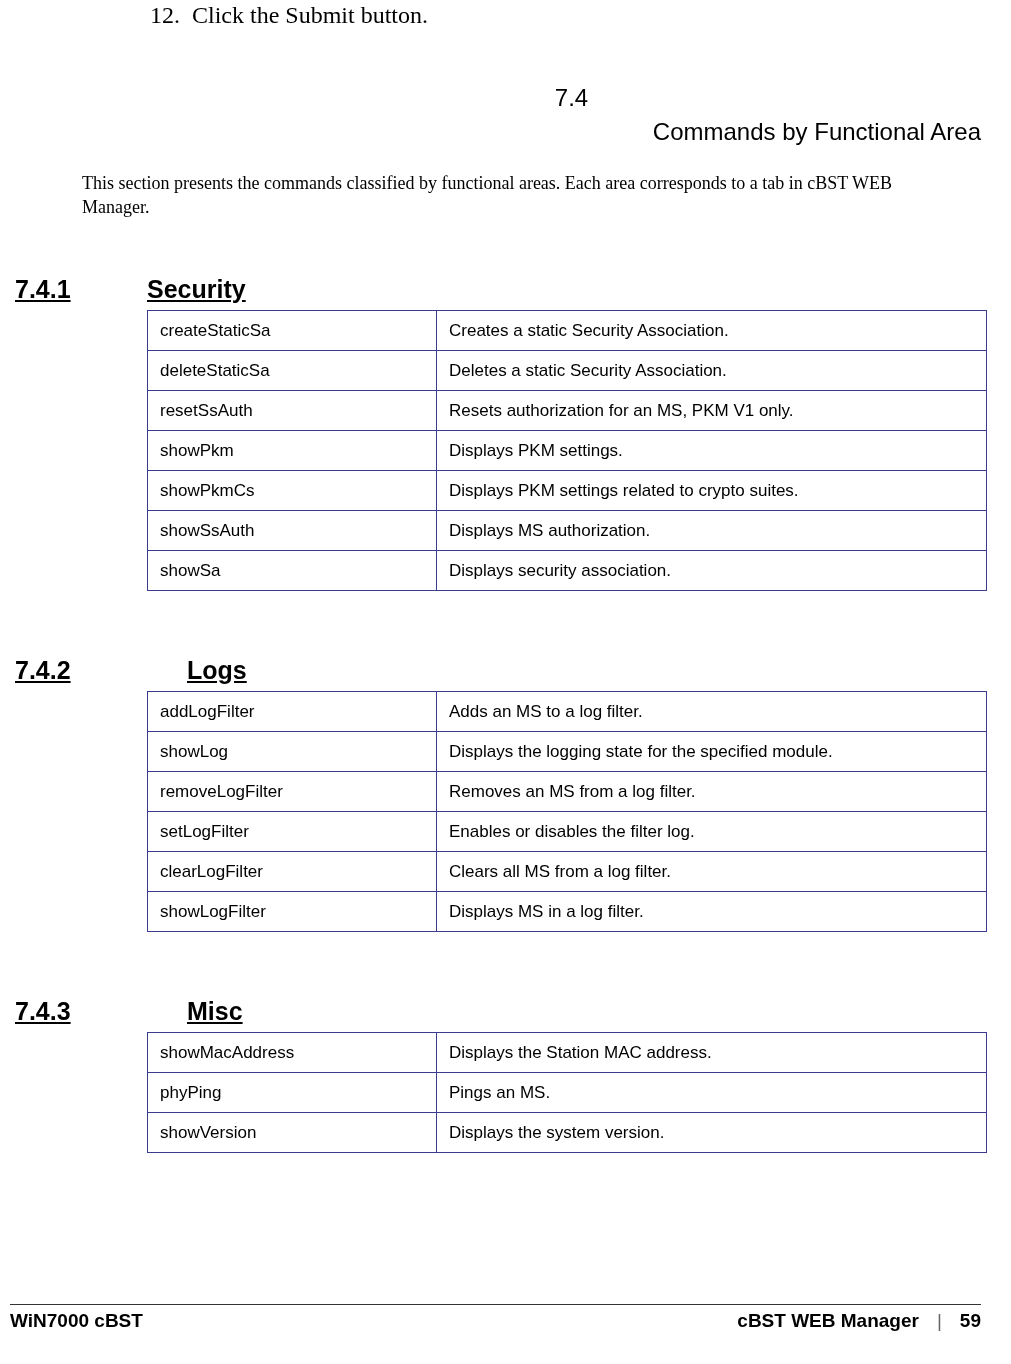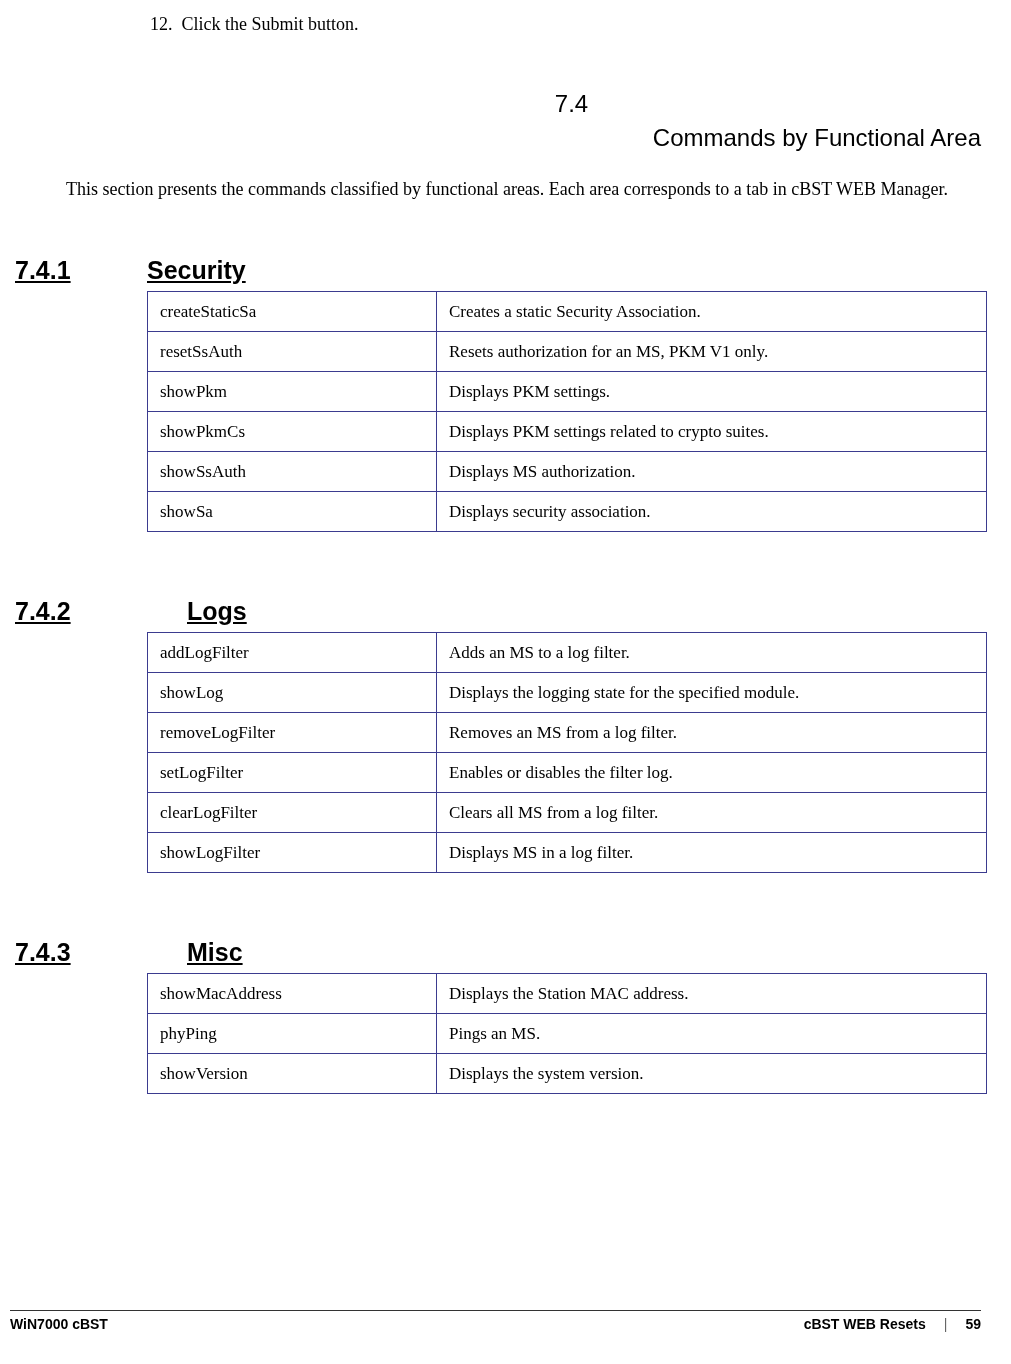--- a/index.html
+++ b/index.html
@@ -14,42 +14,42 @@
       font-family: Georgia, 'Times New Roman', serif;
       color: #000;
       position: relative;
     }
     .content {
       padding: 0 30px 0 10px;
     }
     .list-item {
       margin-left: 140px;
       font-family: Georgia, serif;
-      font-size: 18px;
-      padding-top: 14px;
+      font-size: 24px;
+      padding-top: 2px;
     }
     .main-heading {
       display: flex;
       margin-top: 55px;
       font-family: 'Century Gothic', 'Arial', sans-serif;
       font-weight: normal;
       font-size: 24px;
       justify-content: flex-end;
     }
     .main-heading-num {
       width: 128px;
       text-align: left;
       padding-left: 30px;
     }
     .main-heading-text {
       padding-left: 0px;
       margin-top: 34px;
     }
     .intro-text {
-      margin-left: 56px;
+      margin-left: 72px;
       margin-top: 25px;
       font-family: Georgia, serif;
       font-size: 18px;
       line-height: 1.35;
       padding-right: 20px;
     }
     .sub-heading {
       display: flex;
       margin-top: 50px;
       font-family: 'Century Gothic', 'Arial', sans-serif;
@@ -70,21 +70,21 @@
     }
     table {
       margin-left: 137px;
       margin-top: 6px;
       border-collapse: collapse;
       width: 840px;
     }
     td {
       border: 1px solid #3b3b8f;
       padding: 10px 12px 9px 12px;
-      font-family: Liberation Serif, serif;
+      font-family: Liberation Sans, sans-serif;
       font-size: 17px;
       text-align: left;
       vertical-align: top;
     }
     td.cmd {
       width: 289px;
     }
     .section-gap {
       margin-top: 65px;
       gap: 40px;
@@ -94,21 +94,21 @@
       bottom: 32px;
       left: 10px;
       right: 30px;
       border-top: 1px solid #333;
       padding-top: 5px;
       display: flex;
       justify-content: space-between;
       align-items: center;
       font-family: 'Century Gothic', 'Arial', sans-serif;
       font-weight: bold;
-      font-size: 14px;
+      font-size: 19px;
     }
     .footer-right {
       display: flex;
       align-items: center;
       gap: 18px;
     }
     .footer-divider {
       color: #666;
       font-weight: normal;
     }
@@ -132,20 +132,24 @@
   <div id="sections-container">
       <div class="sub-heading first">
         <div class="sub-heading-num">7.4.1</div>
         <div class="sub-heading-text">Security</div>
       </div>
       <table>
         <tbody>
           <tr>
             <td class="cmd">createStaticSa</td>
             <td>Creates a static Security Association.</td>
+          </tr>
+          <tr>
+            <td class="cmd">deleteStaticSa</td>
+            <td>Deletes a static Security Association.</td>
           </tr>
           <tr>
             <td class="cmd">resetSsAuth</td>
             <td>Resets authorization for an MS, PKM V1 only.</td>
           </tr>
           <tr>
             <td class="cmd">showPkm</td>
             <td>Displays PKM settings.</td>
           </tr>
           <tr>
@@ -213,17 +217,17 @@
             <td>Displays the system version.</td>
           </tr>
         </tbody>
       </table>
     </div>
 </div>
 
 <div class="footer">
   <div>WiN7000 cBST</div>
   <div class="footer-right">
-    <span>cBST WEB Resets</span>
+    <span>cBST WEB Manager</span>
     <span class="footer-divider">|</span>
     <span>59</span>
   </div>
 </div>
 
 </body></html>

